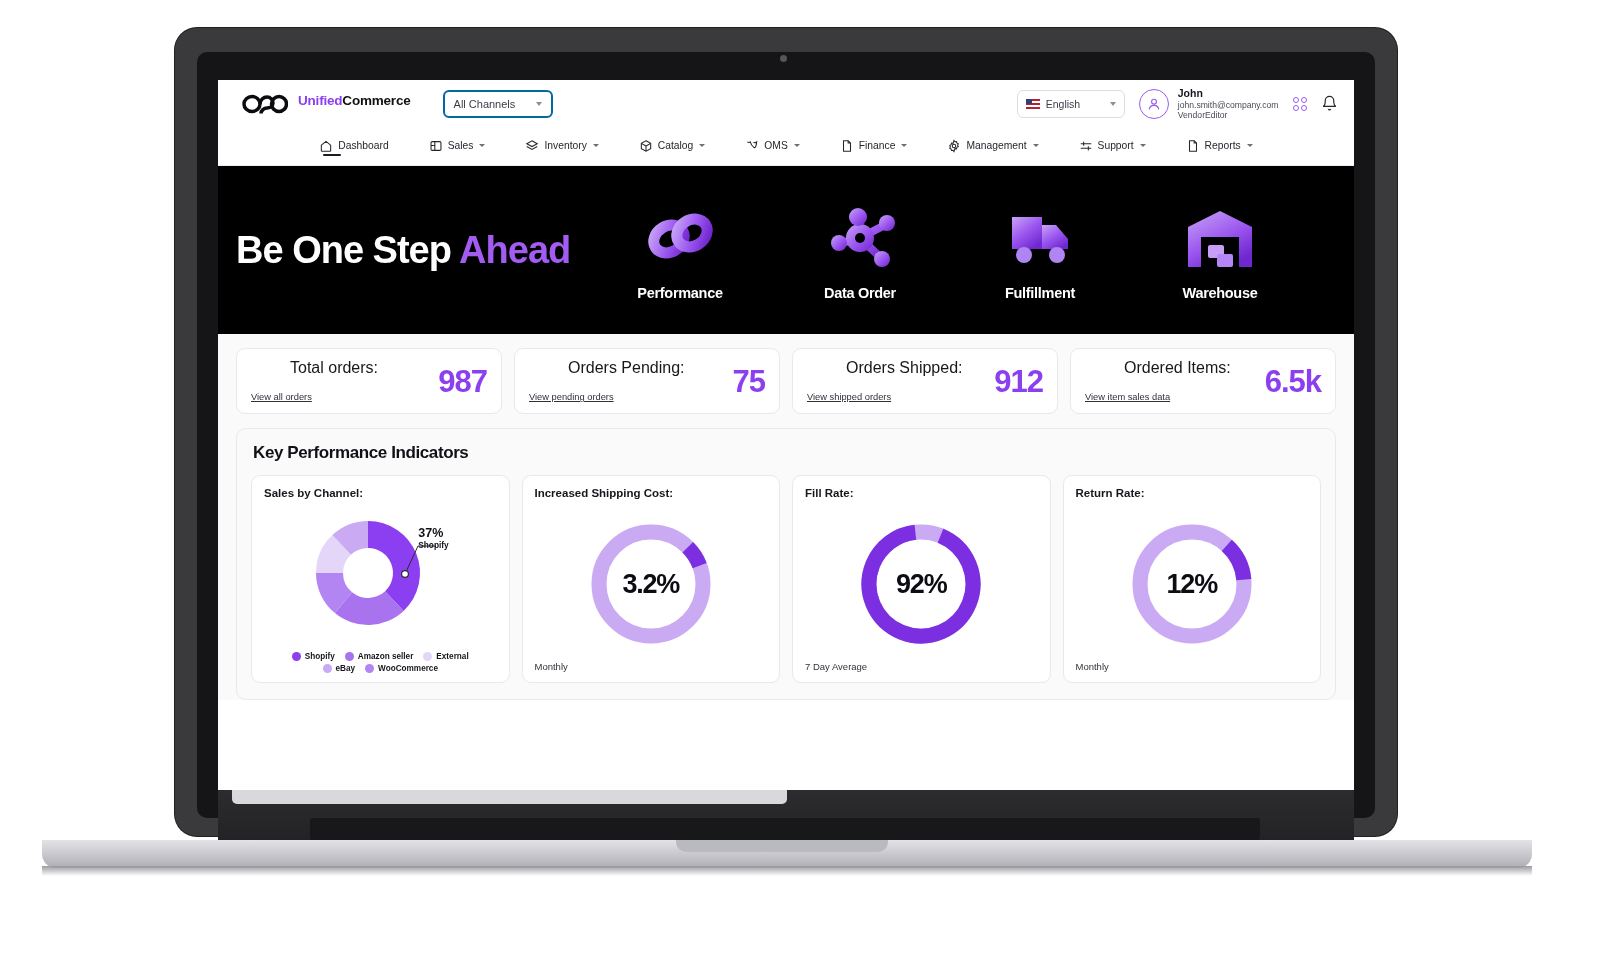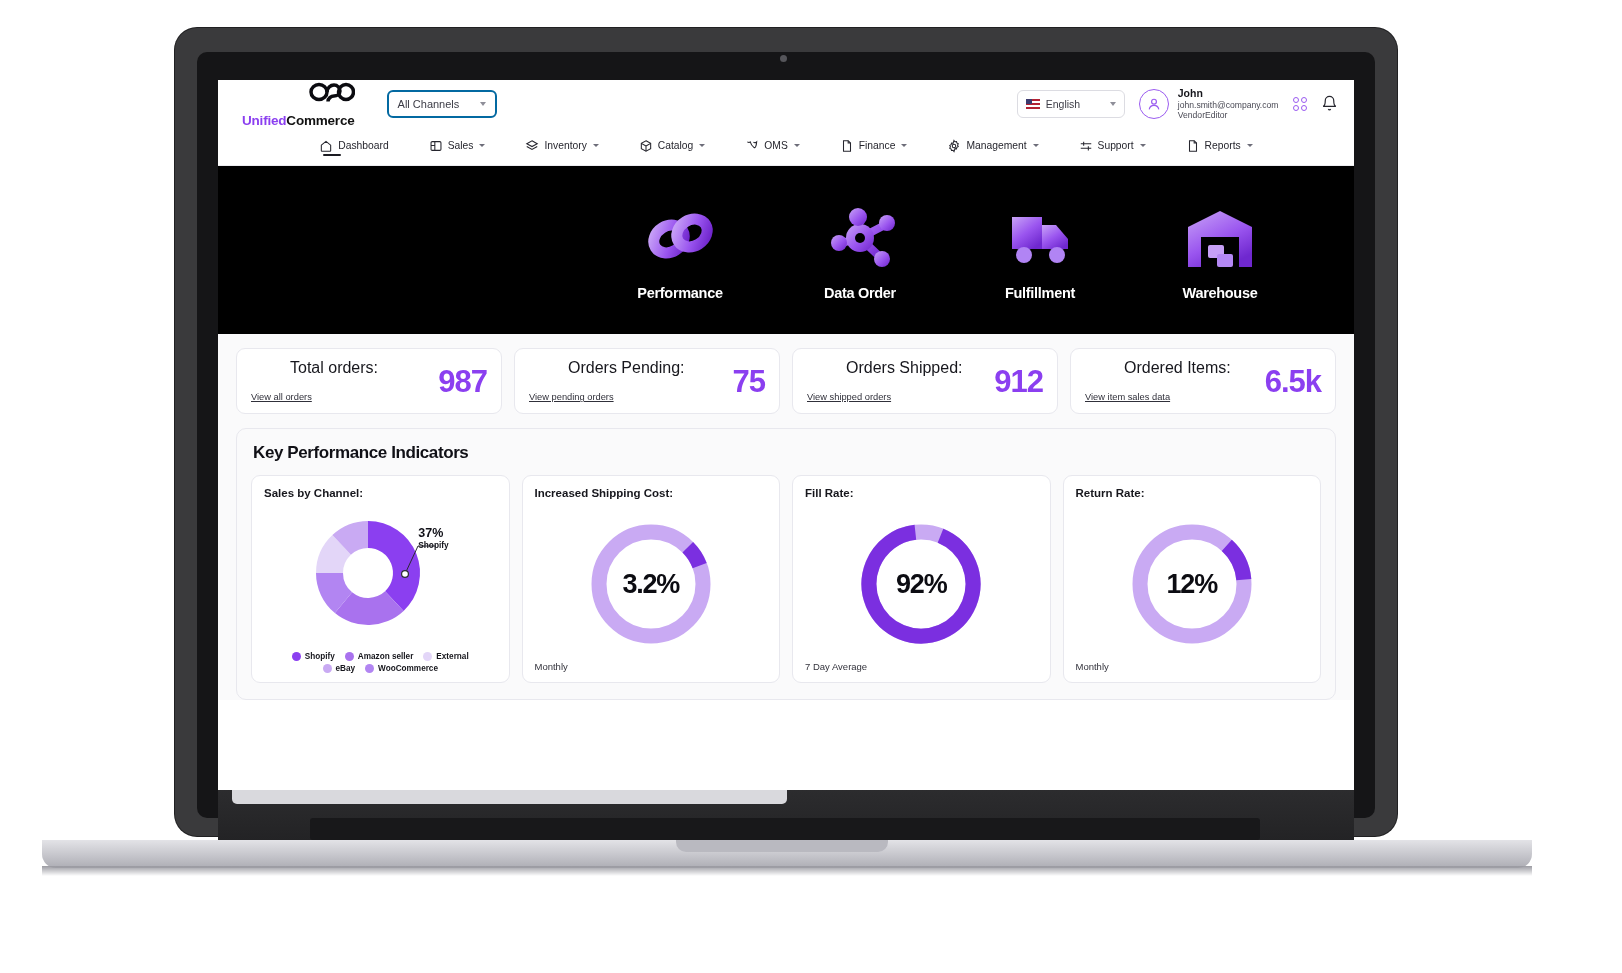--- a/index.html
+++ b/index.html
@@ -87,21 +87,21 @@
 
   
   .topbar {
     position: relative;
     height: 48px;
     background: #ffffff;
     display: flex;
     align-items: center;
     padding: 0 16px 0 12px;
   }
-  .brand { display: flex; align-items: flex-end; gap: 10px; margin-left: 12px; flex-direction: column; }
+  .brand { display: flex; align-items: flex-start; gap: 10px; margin-left: 12px; }
   .brand-logo { width: 46px; height: 22px; }
   .brand-text { font-size: 13.5px; font-weight: 700; color: #111; letter-spacing: -0.2px; }
   .brand-text .u { color: #8b3ff0; }
 
   .channel-select {
     margin-left: 32px;
     width: 110px; height: 28px;
     border: 2px solid #0369a1; border-radius: 6px;
     display: flex; align-items: center; justify-content: space-between;
     padding: 0 9px;
@@ -374,20 +374,23 @@
         <svg width="14" height="14" viewBox="0 0 24 24" fill="none" stroke="#26262e" stroke-width="1.8">
           <path d="M6 3h8l4 4v14H6z"></path>
             <path d="M14 3v4h4"></path>
         </svg>
         <span>Reports</span>
         <span class="nav-caret"></span>
       </div>
     </div>
 
     <div class="hero">
+      <div class="hero-title">
+        <span>Be One Step </span><span class="accent">Ahead</span>
+      </div>
 
       <div class="hero-features">
 
         <div class="feature">
           <div class="feature-icon">
             <svg width="74" height="62" viewBox="0 0 74 62">
               <defs>
                 <linearGradient id="gA" x1="0" y1="0" x2="1" y2="1">
                   <stop offset="0%" stop-color="#c9a4f7"></stop>
                     <stop offset="55%" stop-color="#9a55ef"></stop>

